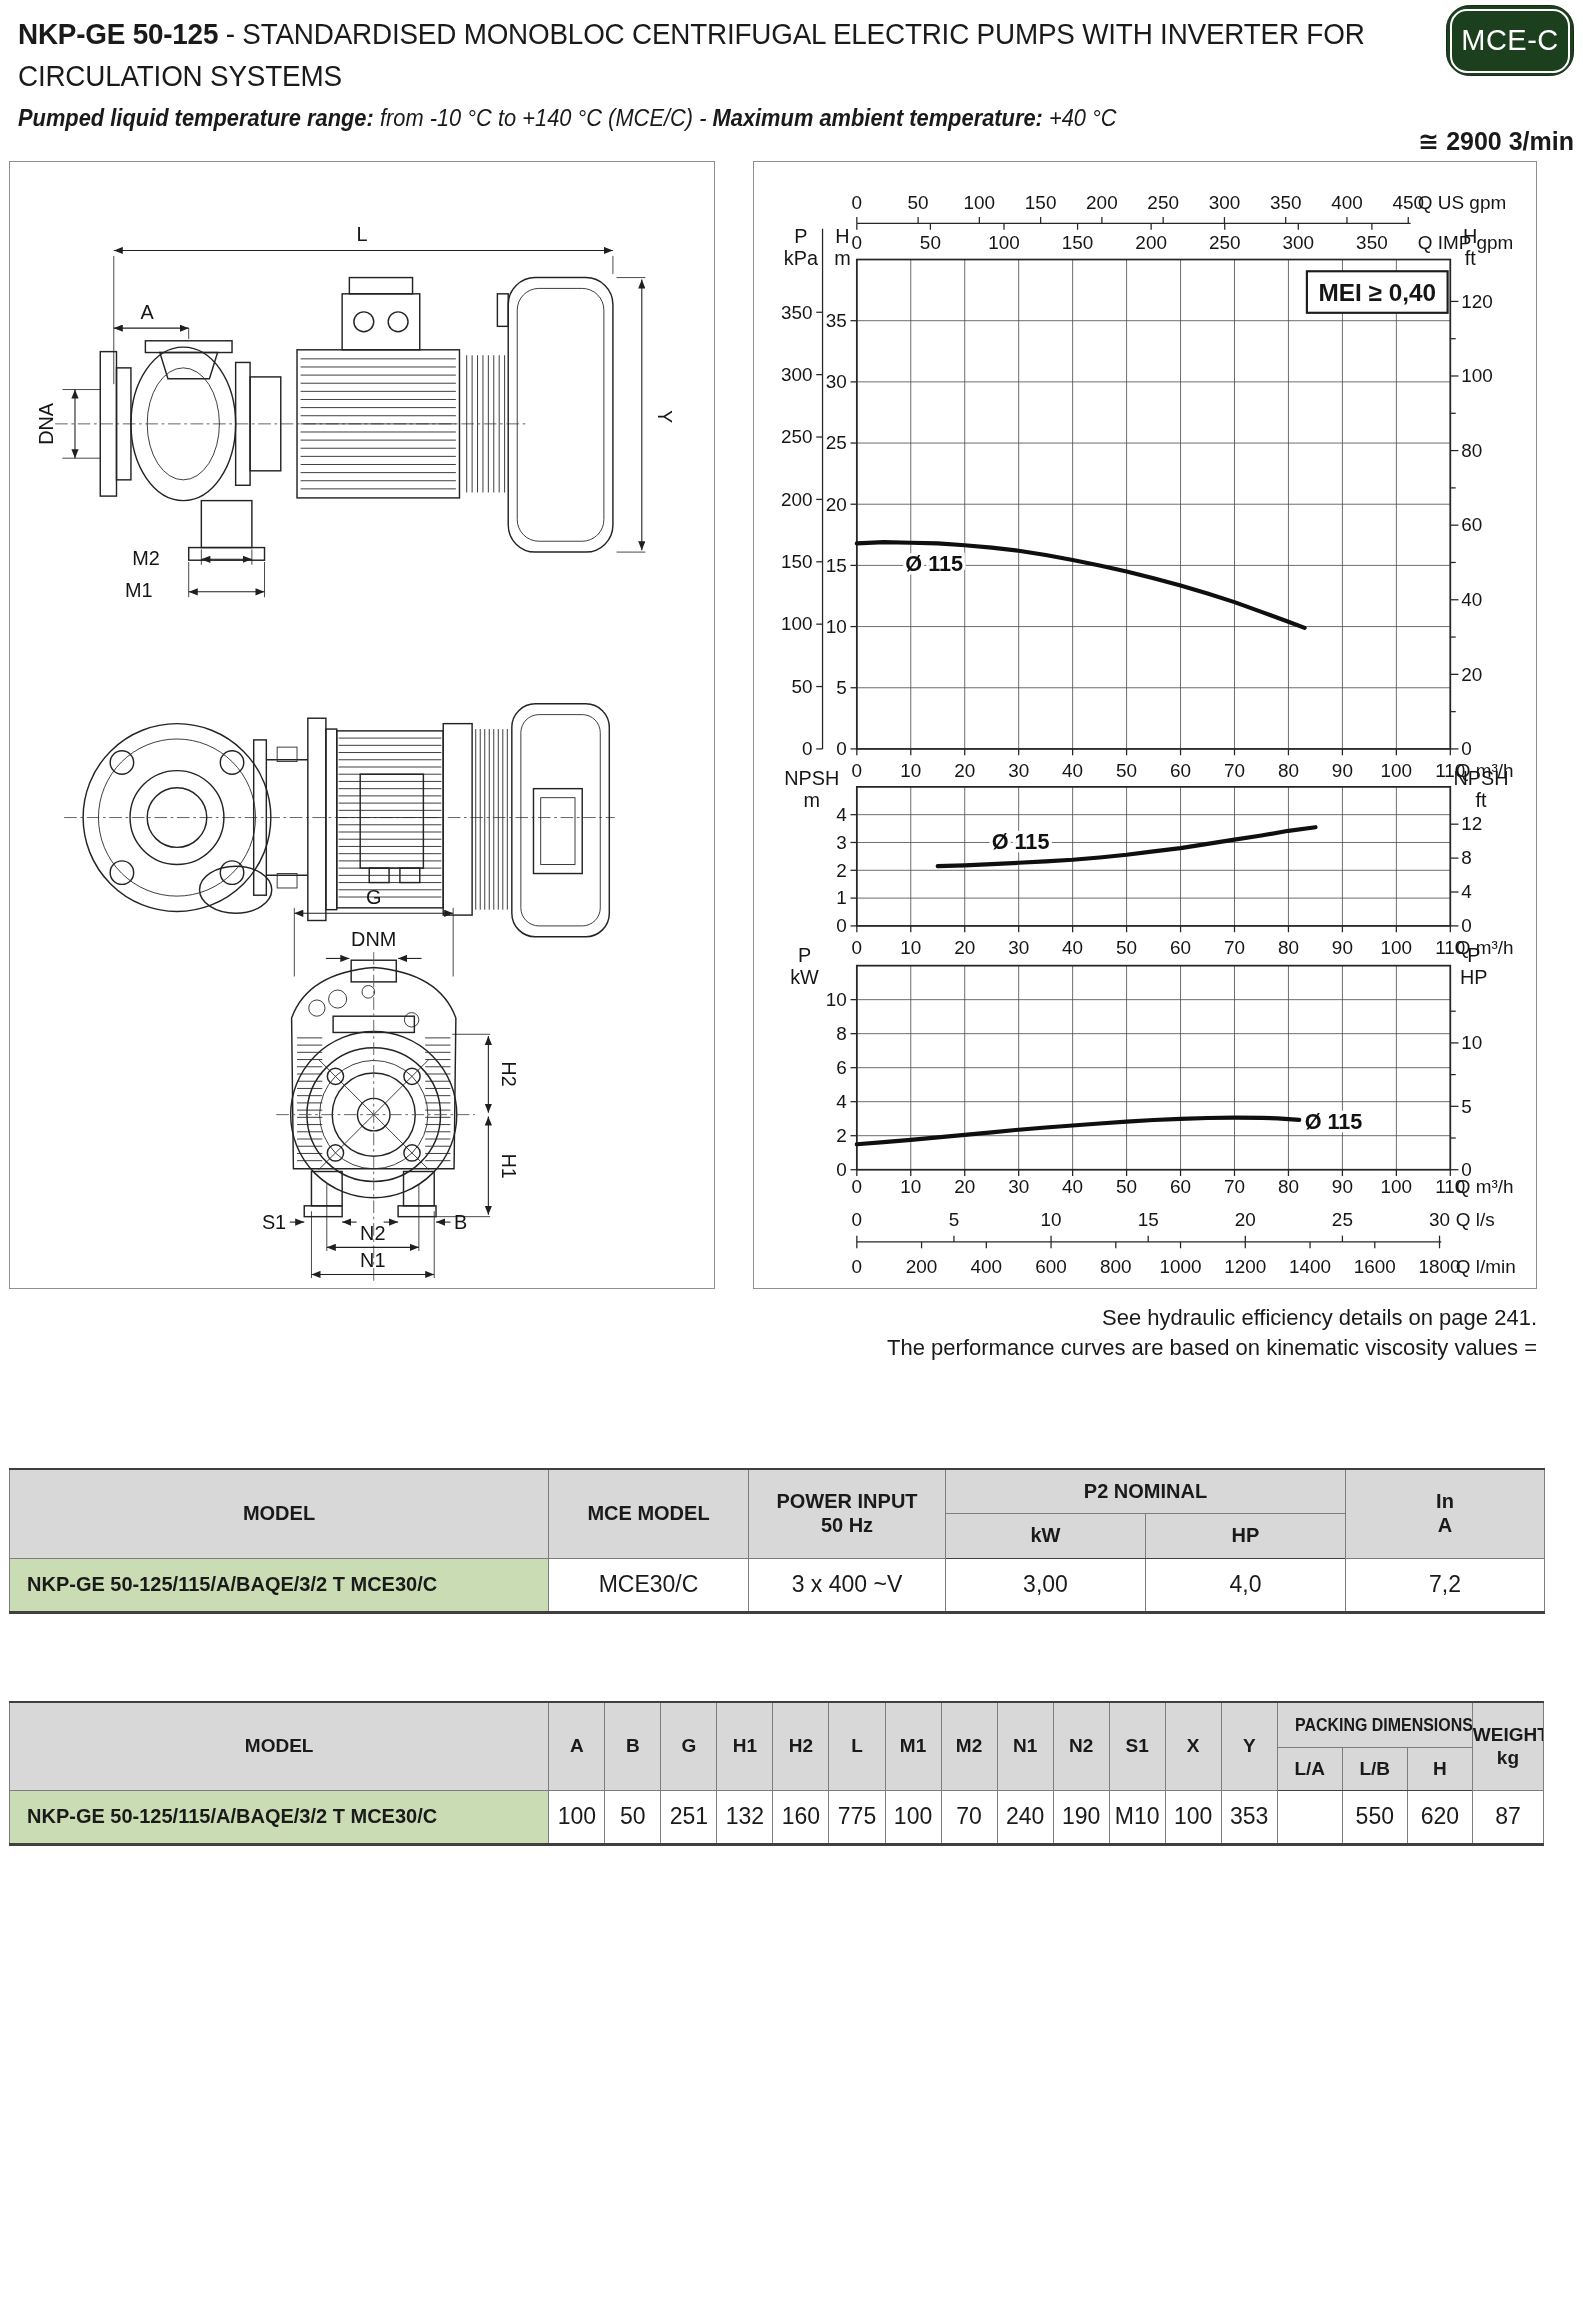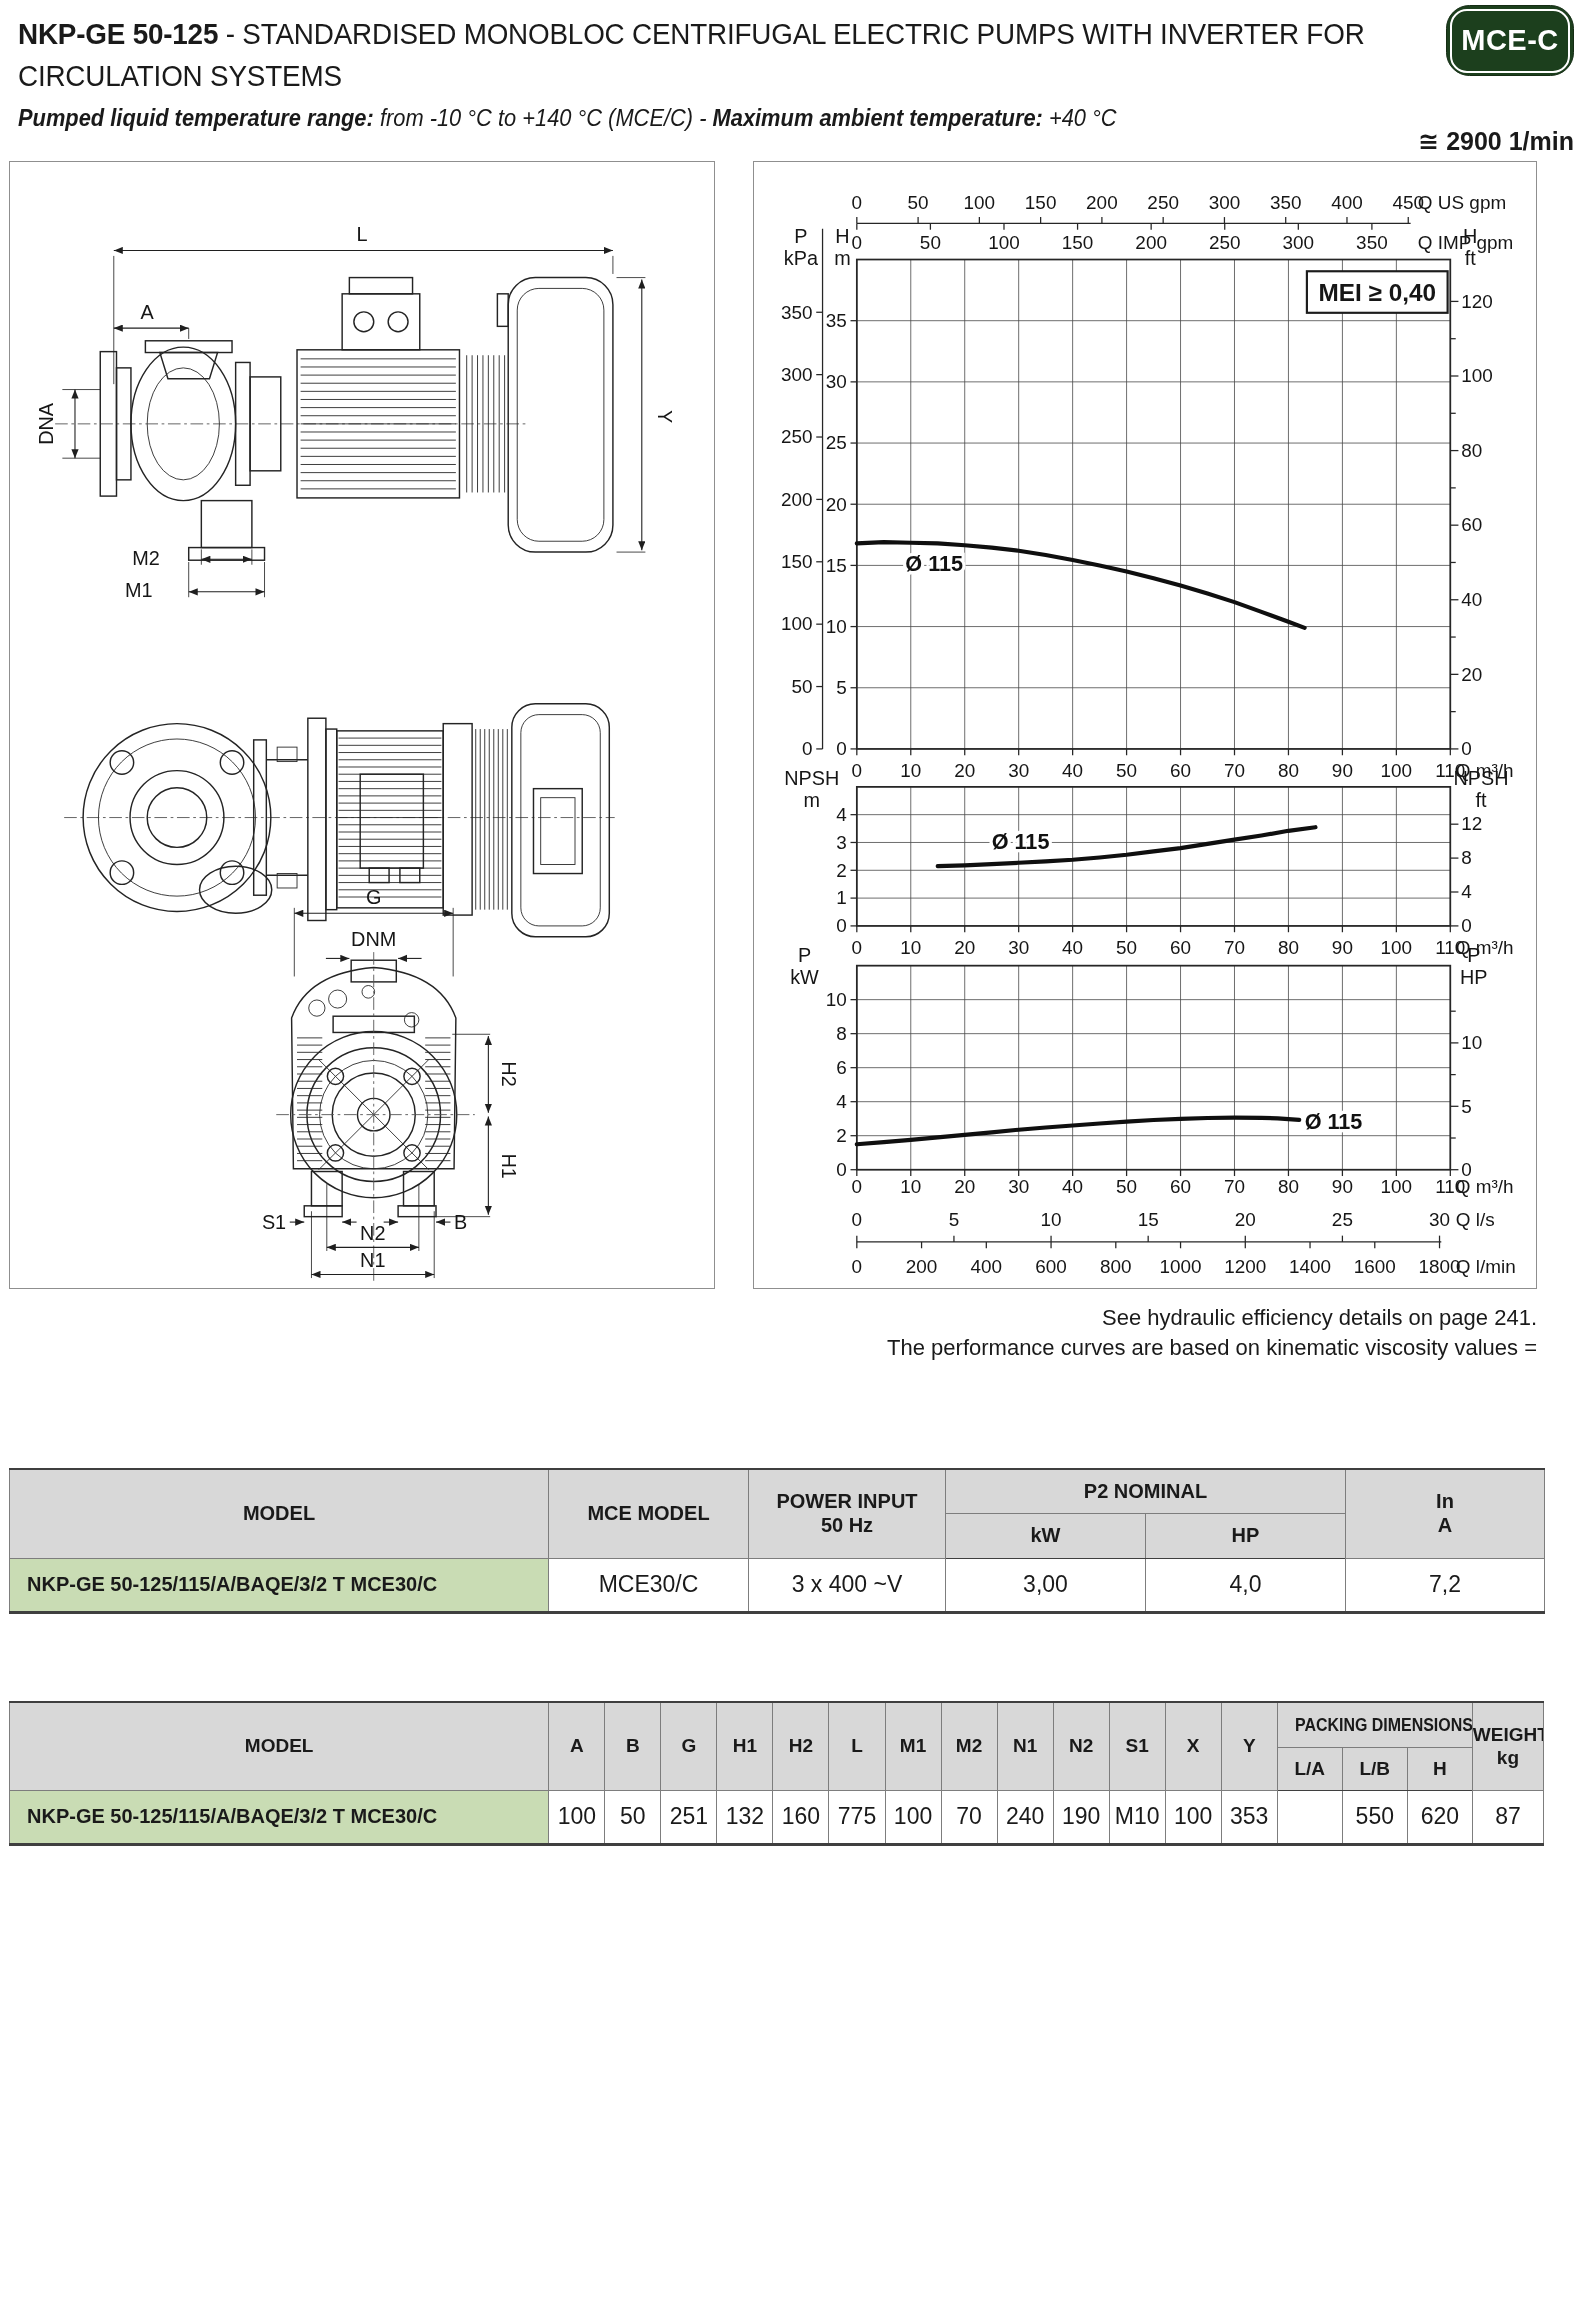--- a/index.html
+++ b/index.html
@@ -14,21 +14,21 @@
   .title b { font-weight:700; }
   .subtitle { position:absolute; left:18px; top:105px; font-size:23.5px; white-space:nowrap;font-style:italic; }
   .subtitle .cond { display:inline-block; transform:scaleX(0.93); transform-origin:0 0; }
   .subtitle b { font-weight:700; }
   .rpm { position:absolute; left:0; top:127px; width:1574px; text-align:right;
          font-size:25px; font-weight:700; }
   .badge { position:absolute; left:1446px; top:5.4px; width:128px; height:71px;
            border-radius:23.5px; border:1.8px solid #142c14; padding:2.7px; }
   .badge-inner { width:100%; height:100%; border:2.7px solid #ffffff; border-radius:17px;
            display:flex; align-items:center; justify-content:center;
-           color:#fff; font-size:29px; font-weight:700; letter-spacing:0.5px; }
+           color:#fff; font-size:29px; font-weight:400; letter-spacing:0.5px; }
 
   
   .fig { position:absolute; left:9px; top:161px; width:1528px; height:1128px; }
   .box { position:absolute; top:0; height:1128px; border:1.8px solid #8f8f8f; background:#fff; }
   .box-left  { left:0; width:706px; }
   .box-right { left:744px; width:784px; }
   .box svg { display:block; width:100%; height:100%; }
 
   
   svg text { font-family:"Liberation Sans","DejaVu Sans",sans-serif; fill:#161616; }
@@ -76,21 +76,21 @@
 <div class="page">
 
   <h1 class="title"><span class="cond"><b>NKP-GE 50-125</b><span> - STANDARDISED MONOBLOC CENTRIFUGAL ELECTRIC PUMPS WITH INVERTER FOR</span><br><span>CIRCULATION SYSTEMS</span></span></h1>
 
   <div class="badge" id="badge" style="background: rgb(28, 63, 29);">
     <div class="badge-inner">MCE-C</div>
   </div>
 
   <div class="subtitle"><span class="cond"><b>Pumped liquid temperature range:</b><span> from -10 °C to +140 °C (MCE/C) - </span><b>Maximum ambient temperature:</b><span> +40 °C</span></span></div>
 
-  <div class="rpm">≅ 2900 1/min</div>
+  <div class="rpm">≅ 2900 3/min</div>
 
   <div class="fig">
 
     <div class="box box-left">
       <svg viewBox="0 0 780 1247" preserveAspectRatio="none">
         <defs>
           <marker id="mE" markerWidth="12" markerHeight="10" refX="10" refY="4" orient="auto" markerUnits="userSpaceOnUse">
               <path d="M0,0 L10,4 L0,8 z" fill="#1f1f1f"></path>
             </marker>
           <marker id="mS" markerWidth="12" markerHeight="10" refX="0" refY="4" orient="auto" markerUnits="userSpaceOnUse">

